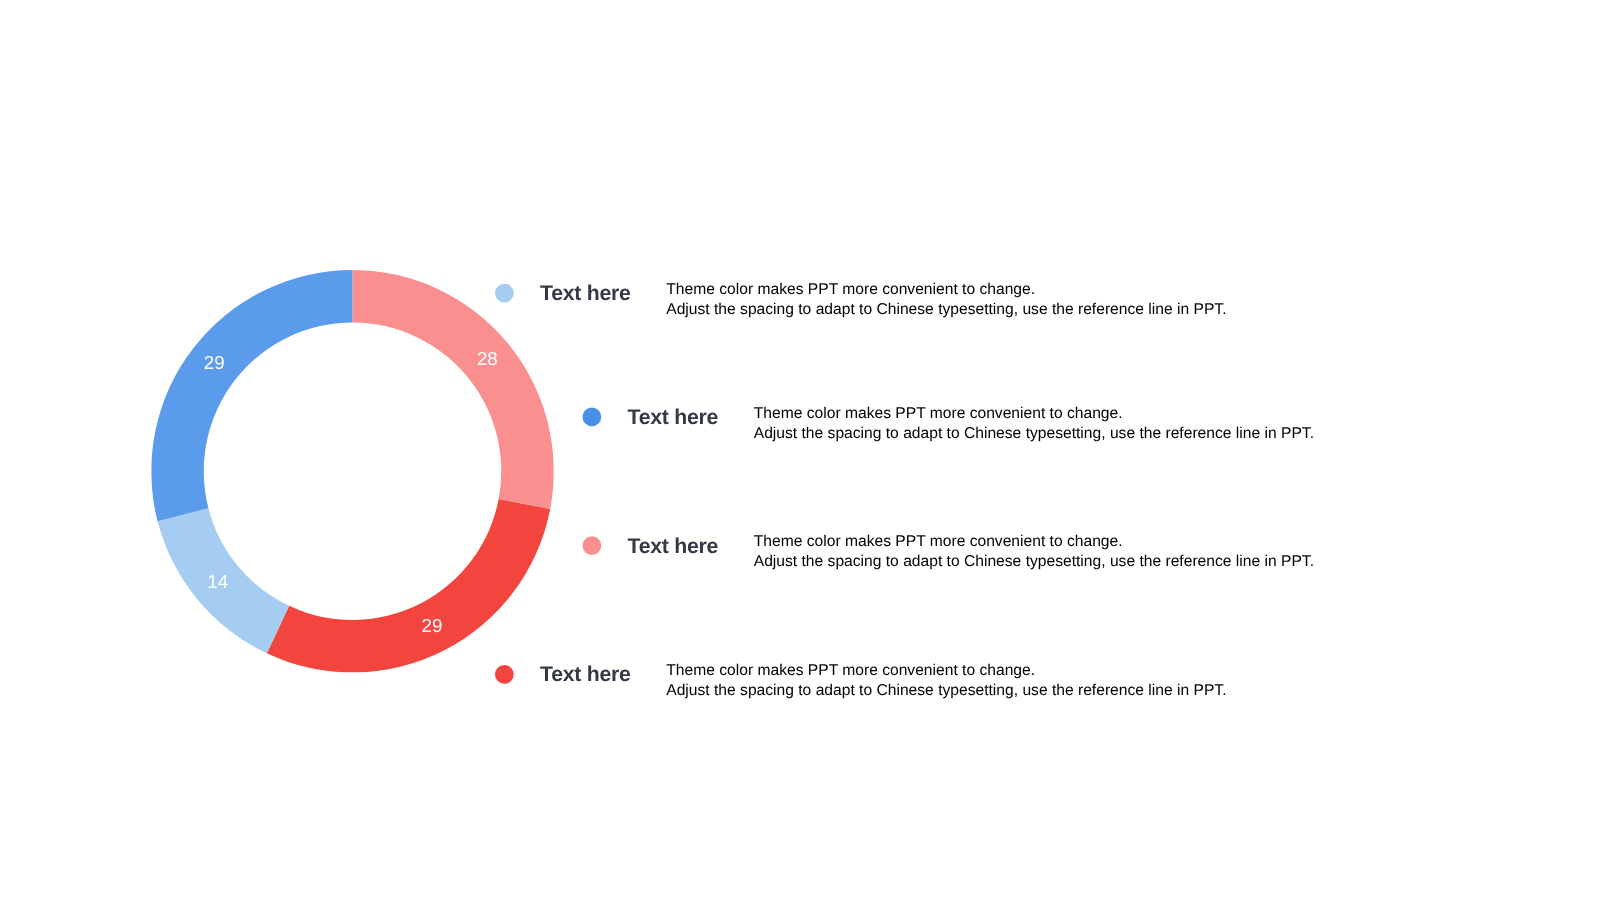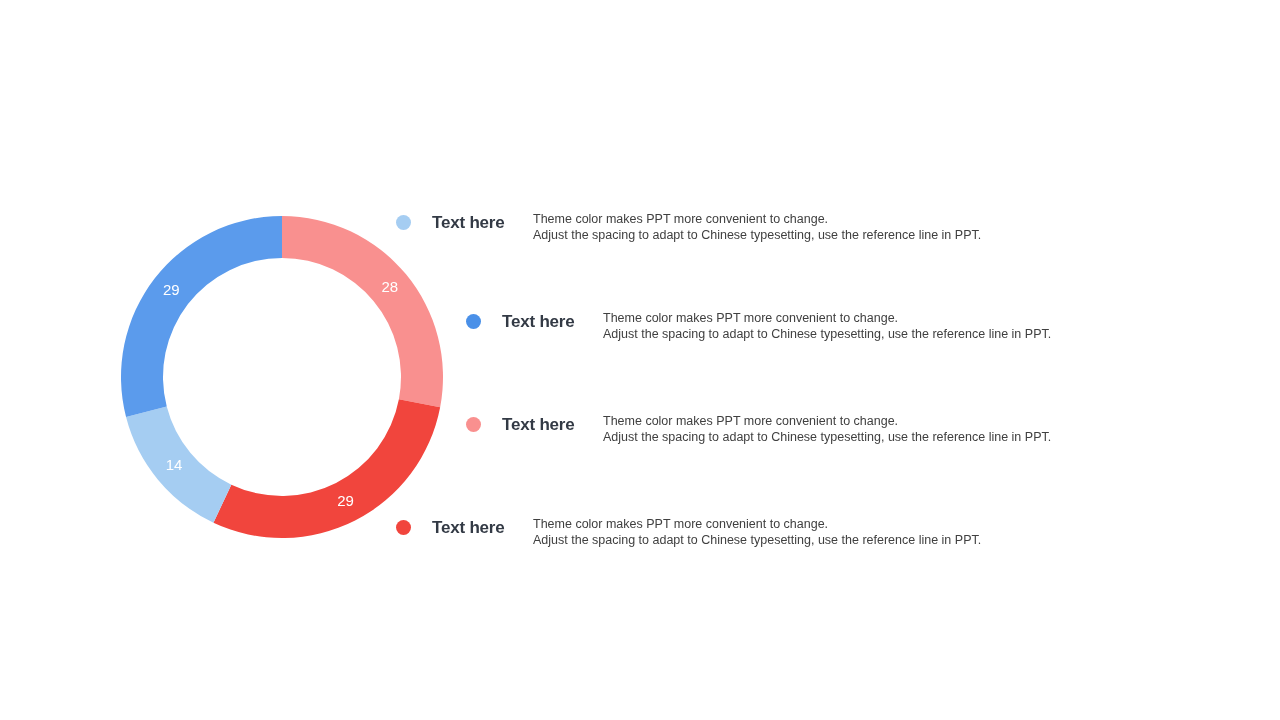--- a/index.html
+++ b/index.html
@@ -43,21 +43,21 @@
     font-size: 15px;
     fill: #ffffff;
     text-anchor: middle;
     dominant-baseline: middle;
   }
 
   
   #legend {
     position: absolute;
     left: 0;
-    top: 0;
+    top: 12px;
     width: 1280px;
     height: 656px;
   }
   .legend-row {
     position: absolute;
     display: flex;
     align-items: flex-start;
   }
   .legend-dot {
     flex: 0 0 auto;
@@ -76,21 +76,21 @@
     color: #333a45;
     letter-spacing: -0.2px;
     white-space: nowrap;
     line-height: 23px;
   }
   .legend-body {
     flex: 0 0 auto;
     margin-left: 1px;
     font-family: "Liberation Sans", sans-serif;
     font-size: 12.5px;
-    color: #404040;
+    color: #000000;
     line-height: 16px;
     white-space: nowrap;
   }
   .legend-body .line {
     display: block;
   }
 
   
   #legend-row-0 { left: 396px; top: 211px; }
   #legend-row-1 { left: 466px; top: 310px; }

